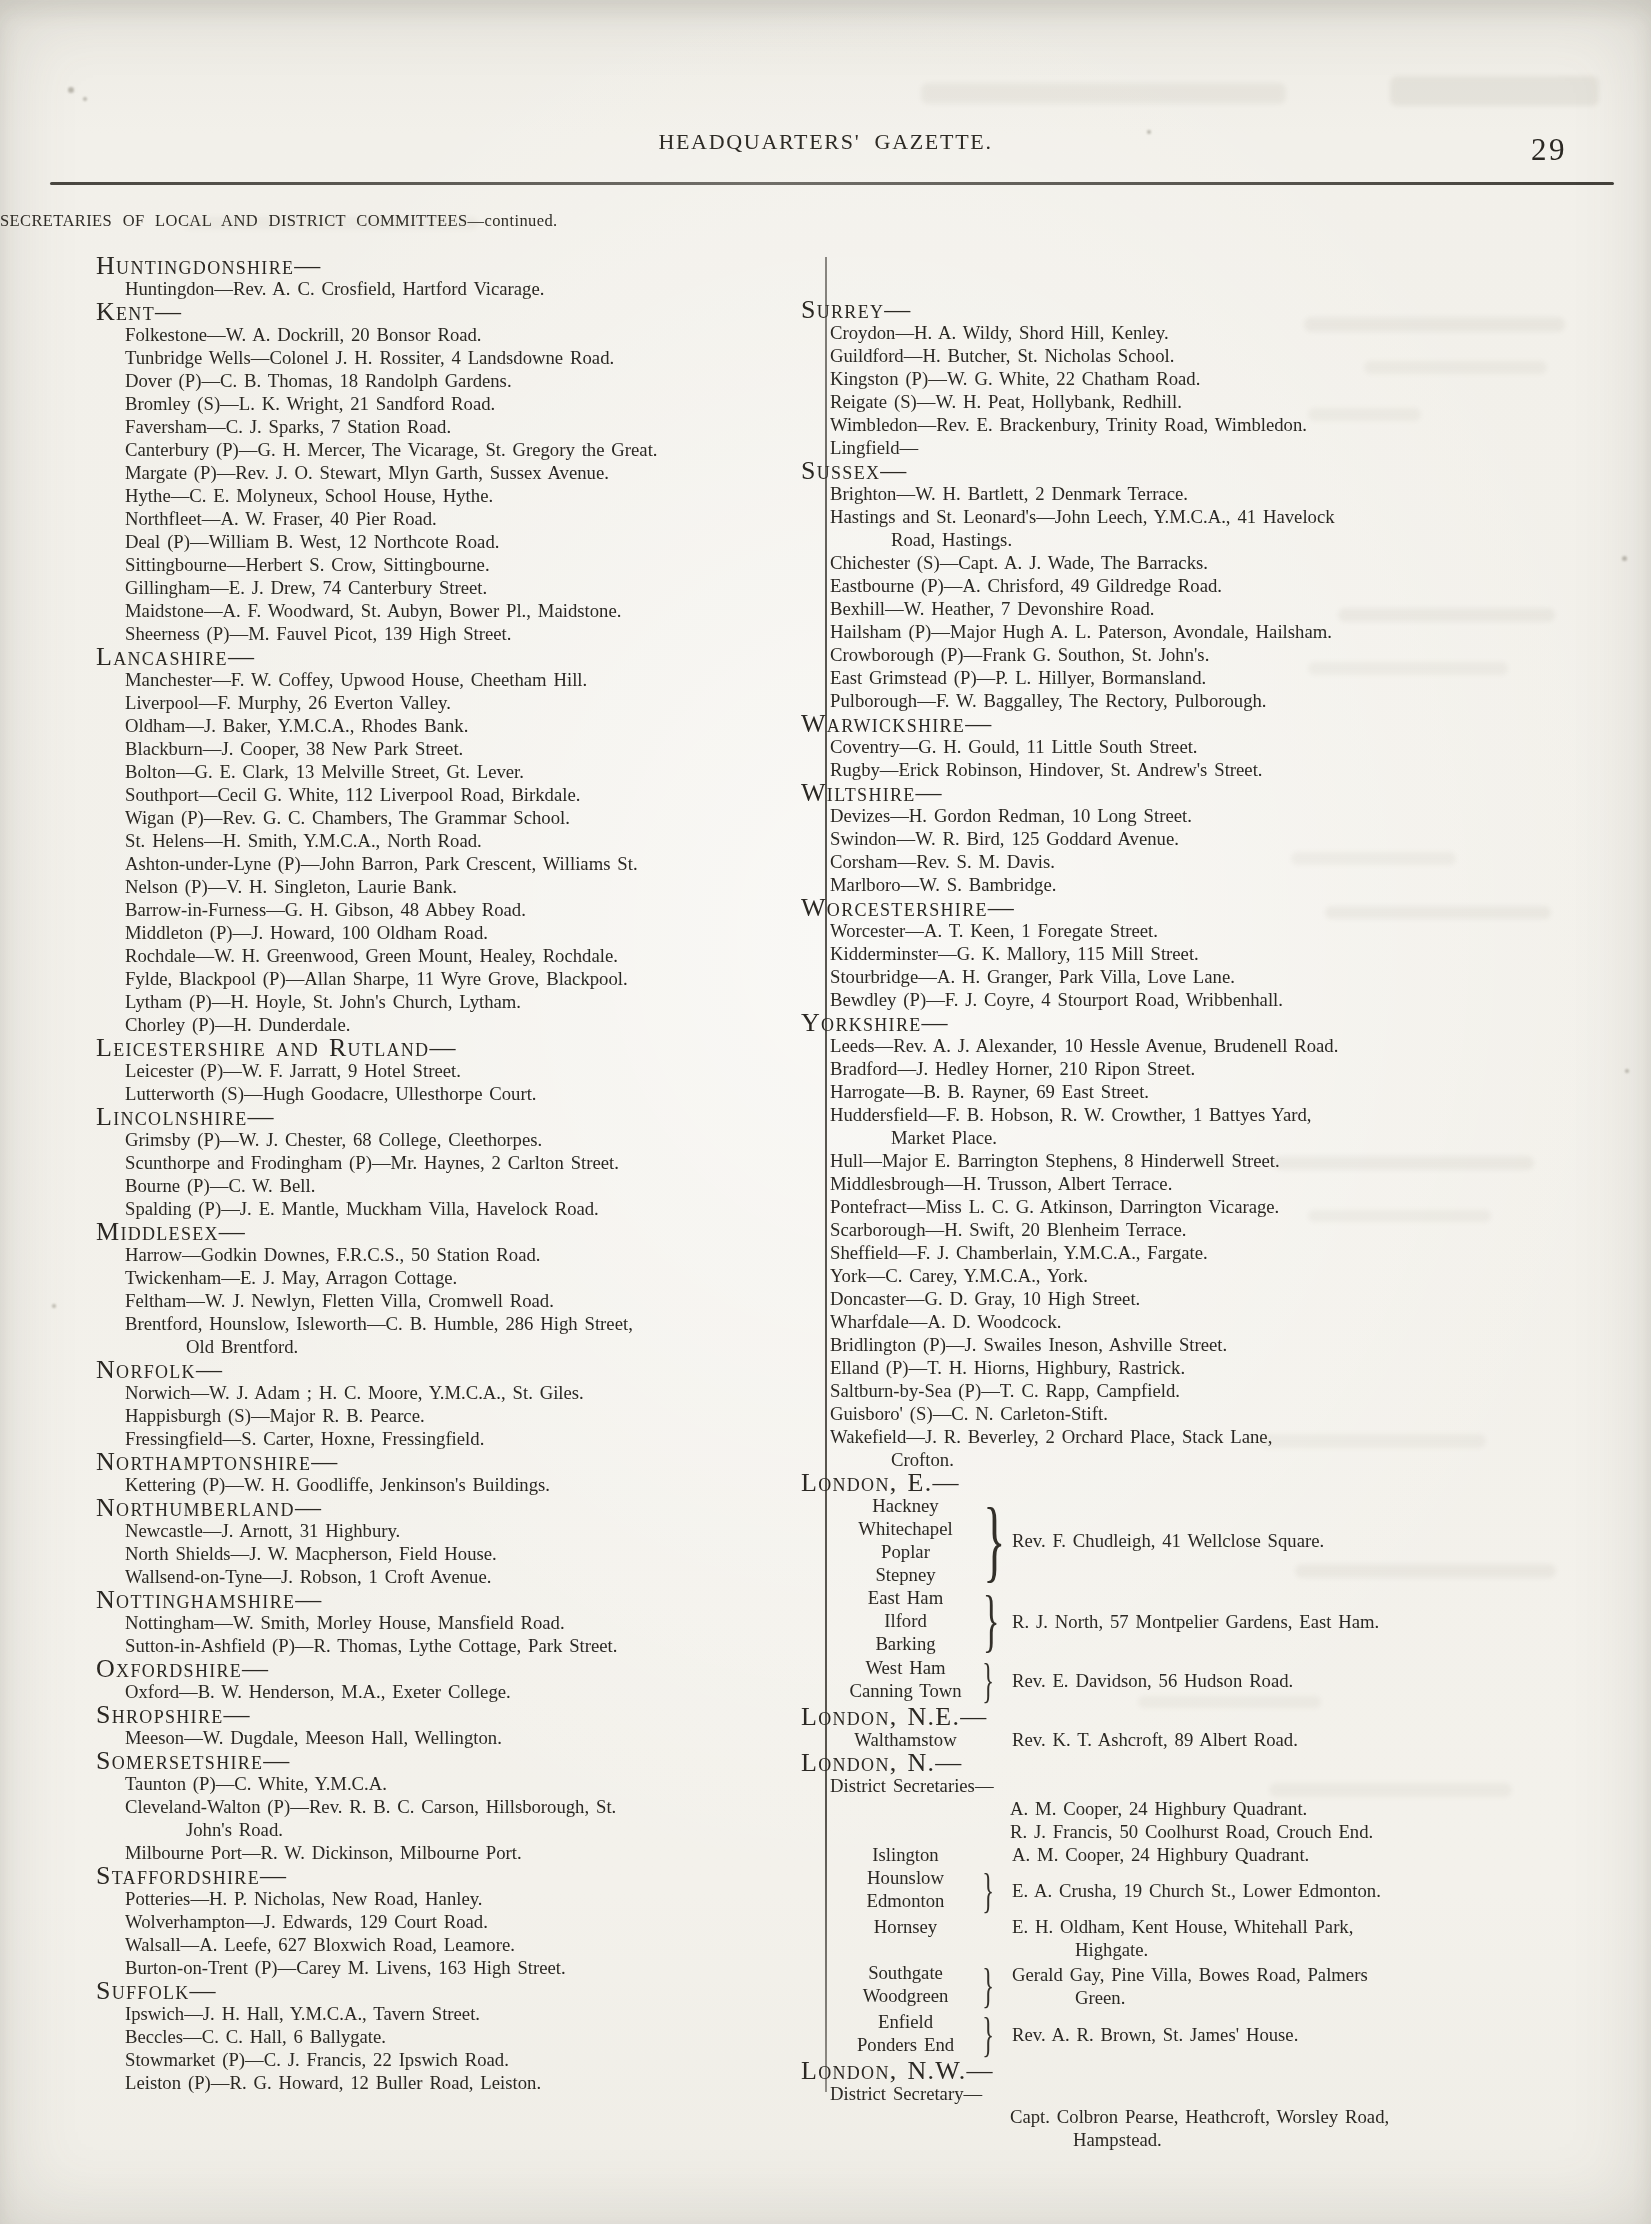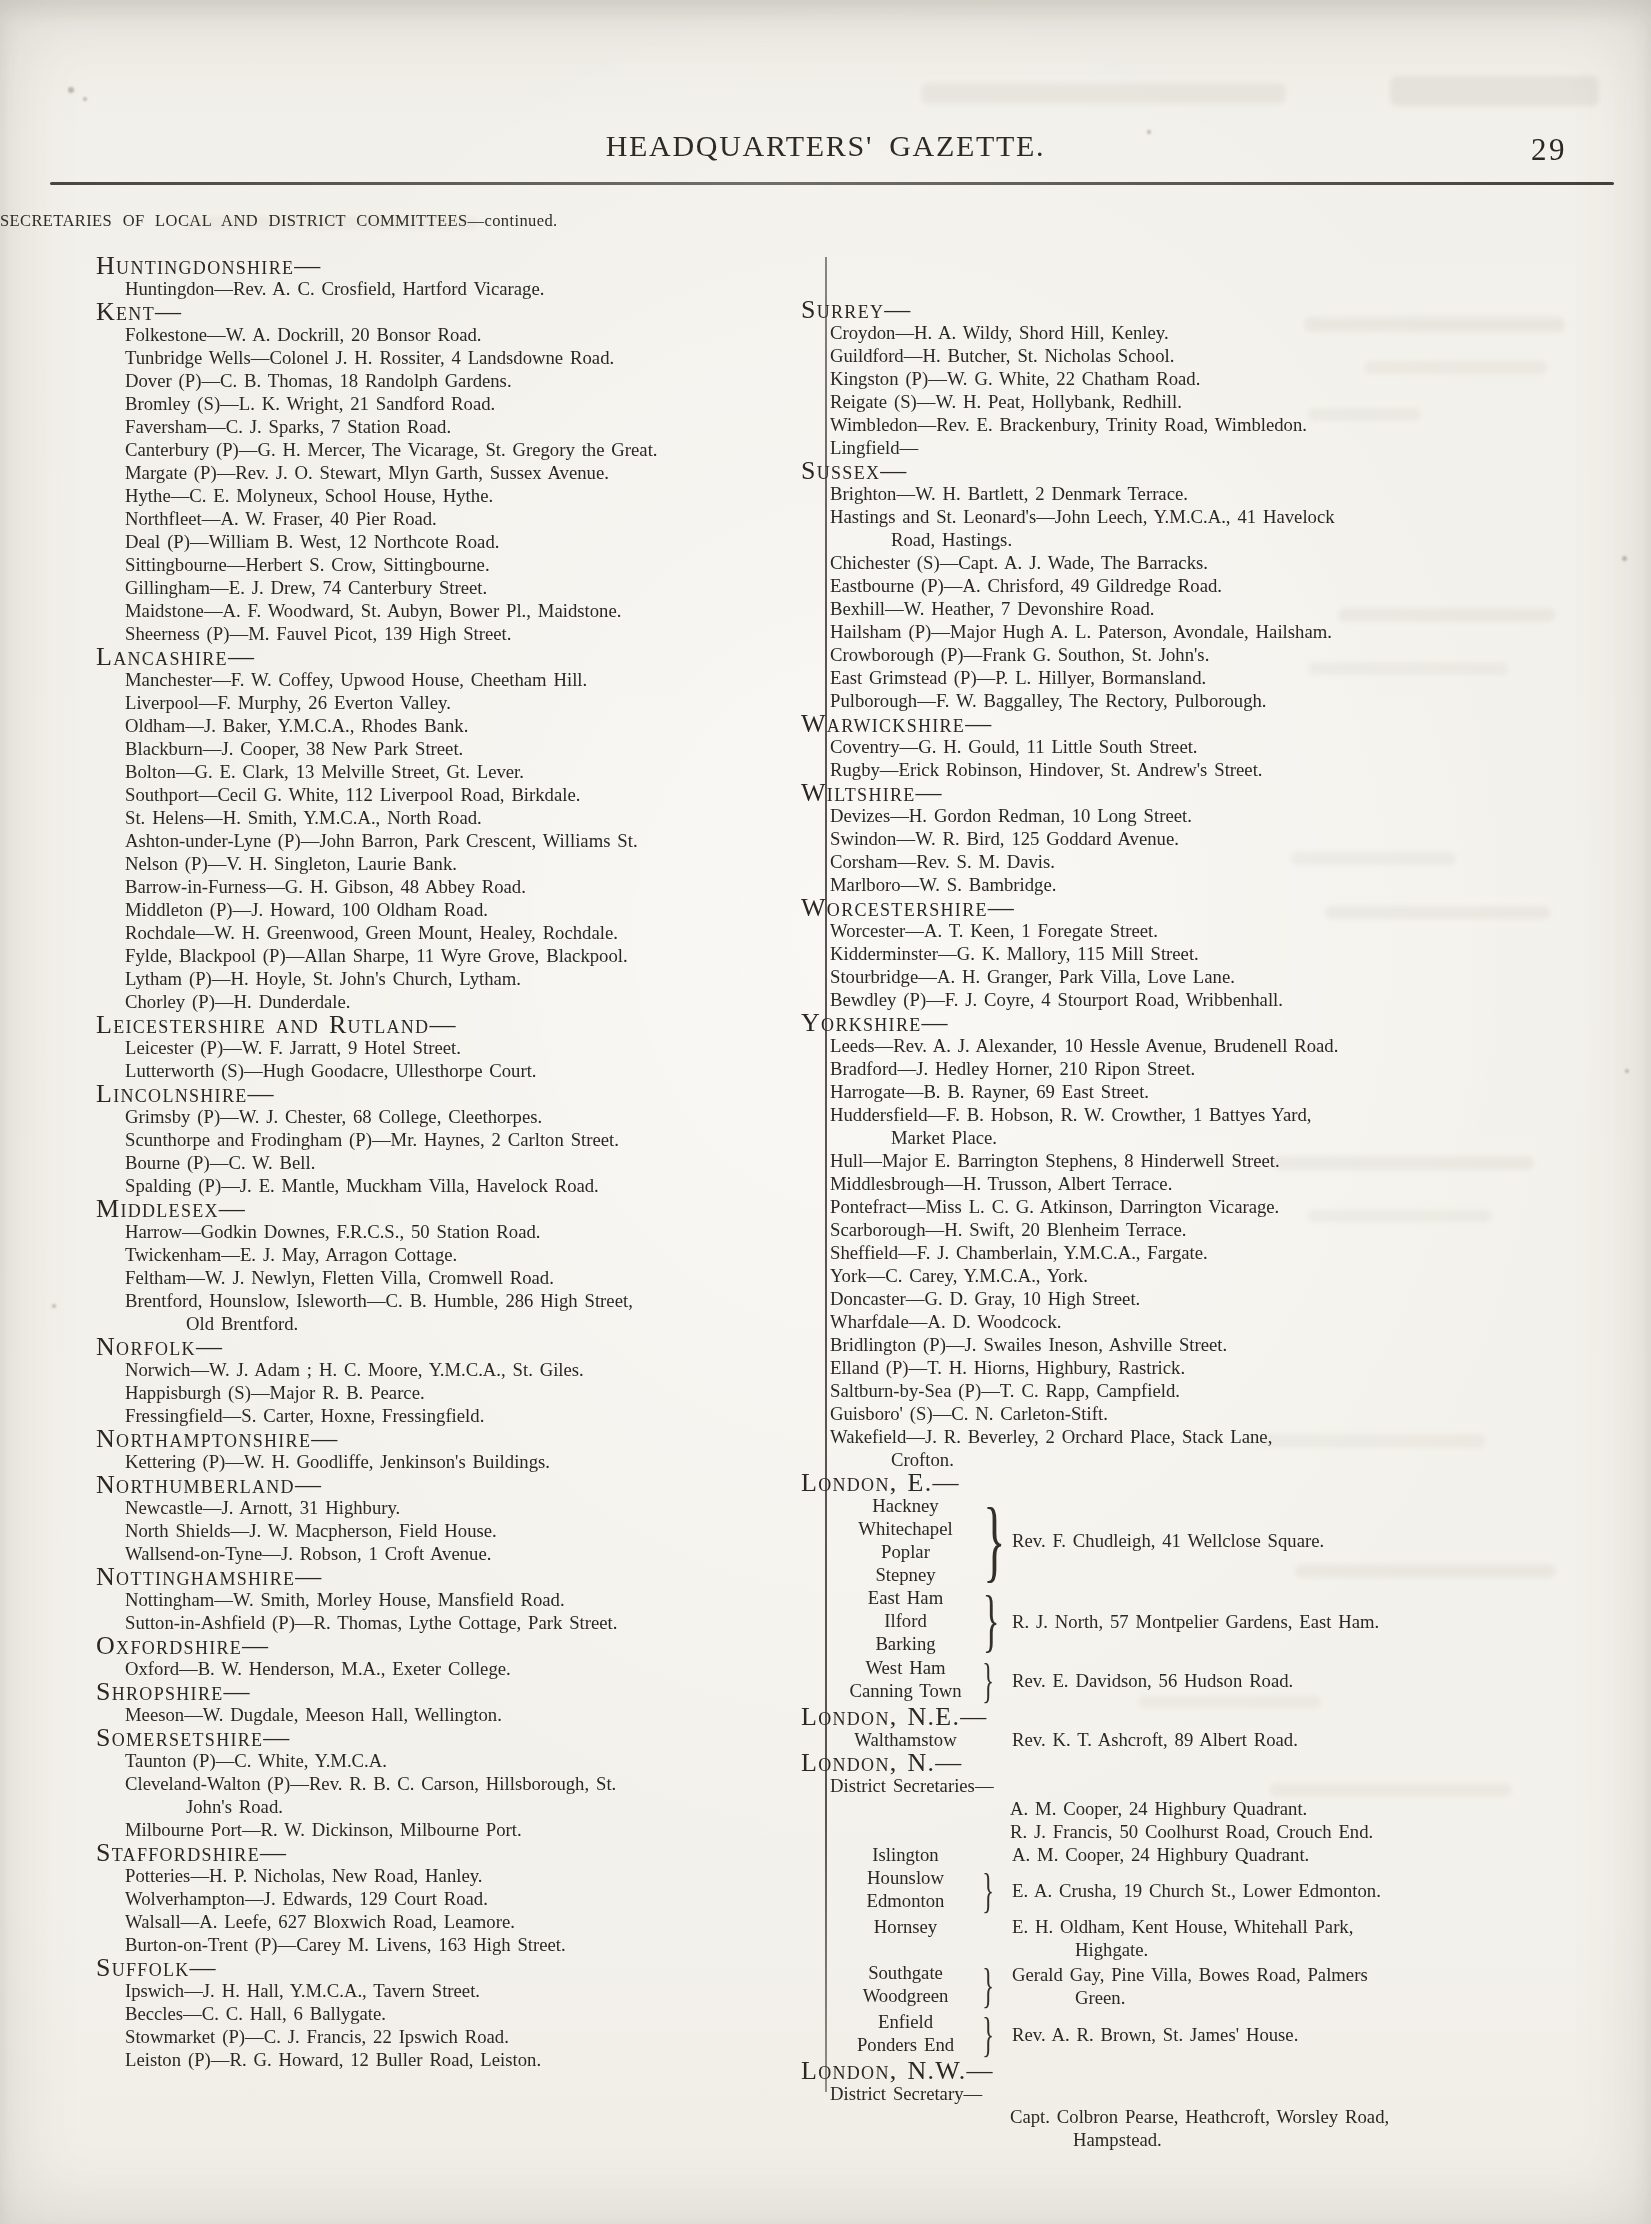--- a/index.html
+++ b/index.html
@@ -7,21 +7,21 @@
     position:relative;width:1651px;height:2225px;overflow:hidden;
     background:
       radial-gradient(ellipse 1130px 1390px at 52% 42%, rgba(255,255,255,.55), rgba(255,255,255,0) 70%),
       linear-gradient(180deg,#edebe4 0%, #f2f0ea 6%, #f3f1eb 85%, #efede6 100%);
     font-family:"Liberation Serif","DejaVu Serif",serif;
     color:#2b2823;
   }
   .page::after{content:"";position:absolute;inset:0;pointer-events:none;
     box-shadow:inset 0 0 78px rgba(90,85,70,.18), inset 0 12px 19px rgba(80,75,60,.10);}
   .header-title{position:absolute;top:129px;left:0;width:1651px;text-align:center;
-    font-size:30px;letter-spacing:1.7px;word-spacing:7px;color:#2e2b25;}
+    font-size:22px;letter-spacing:1.7px;word-spacing:7px;color:#2e2b25;}
   .page-number{position:absolute;top:132px;left:1531px;font-size:31px;letter-spacing:2.6px;}
   .header-rule{position:absolute;top:182px;left:50px;width:1564px;height:2.6px;
     background:linear-gradient(90deg,rgba(43,40,34,.85),rgba(43,40,34,.65) 45%,rgba(43,40,34,.88));
     border-radius:1.7px;}
   .subtitle{position:absolute;top:211px;left:0;width:1651px;text-align:left;
     font-size:16.5px;letter-spacing:0.4px;word-spacing:6px;color:#2e2b25;}
   .divider{position:absolute;left:825px;top:257px;width:1.7px;height:1835px;
     background:linear-gradient(180deg,rgba(50,46,40,.55),rgba(50,46,40,.8) 20%,rgba(50,46,40,.8) 85%,rgba(50,46,40,.5));}
   .col{position:absolute;top:254px;font-size:18.7px;line-height:23px;word-spacing:2.2px;}
   .col-left{left:96px;width:728px;}
@@ -73,20 +73,21 @@
         <div class="entry">Sheerness (P)—M. Fauvel Picot, 139 High Street.</div>
       </div>
       <div class="section">
         <div class="sec-heading">Lancashire—</div>
         <div class="entry">Manchester—F. W. Coffey, Upwood House, Cheetham Hill.</div>
         <div class="entry">Liverpool—F. Murphy, 26 Everton Valley.</div>
         <div class="entry">Oldham—J. Baker, Y.M.C.A., Rhodes Bank.</div>
         <div class="entry">Blackburn—J. Cooper, 38 New Park Street.</div>
         <div class="entry">Bolton—G. E. Clark, 13 Melville Street, Gt. Lever.</div>
         <div class="entry">Southport—Cecil G. White, 112 Liverpool Road, Birkdale.</div>
+        <div class="entry">Wigan (P)—Rev. G. C. Chambers, The Grammar School.</div>
         <div class="entry">St. Helens—H. Smith, Y.M.C.A., North Road.</div>
         <div class="entry">Ashton-under-Lyne (P)—John Barron, Park Crescent, Williams St.</div>
         <div class="entry">Nelson (P)—V. H. Singleton, Laurie Bank.</div>
         <div class="entry">Barrow-in-Furness—G. H. Gibson, 48 Abbey Road.</div>
         <div class="entry">Middleton (P)—J. Howard, 100 Oldham Road.</div>
         <div class="entry">Rochdale—W. H. Greenwood, Green Mount, Healey, Rochdale.</div>
         <div class="entry">Fylde, Blackpool (P)—Allan Sharpe, 11 Wyre Grove, Blackpool.</div>
         <div class="entry">Lytham (P)—H. Hoyle, St. John's Church, Lytham.</div>
         <div class="entry">Chorley (P)—H. Dunderdale.</div>
       </div>

